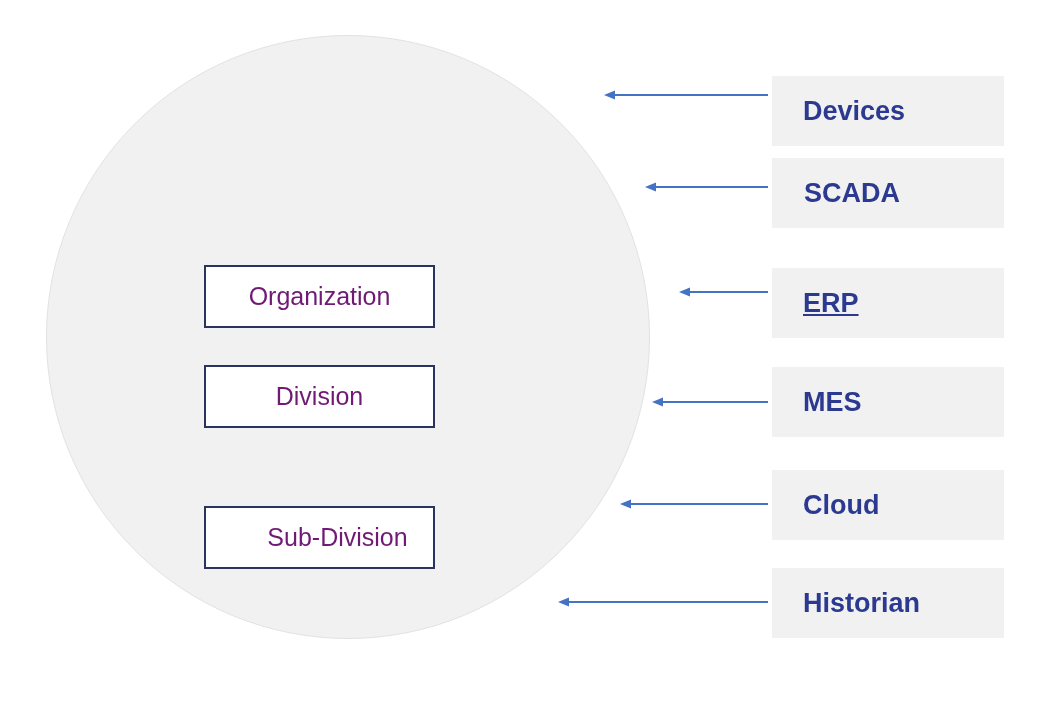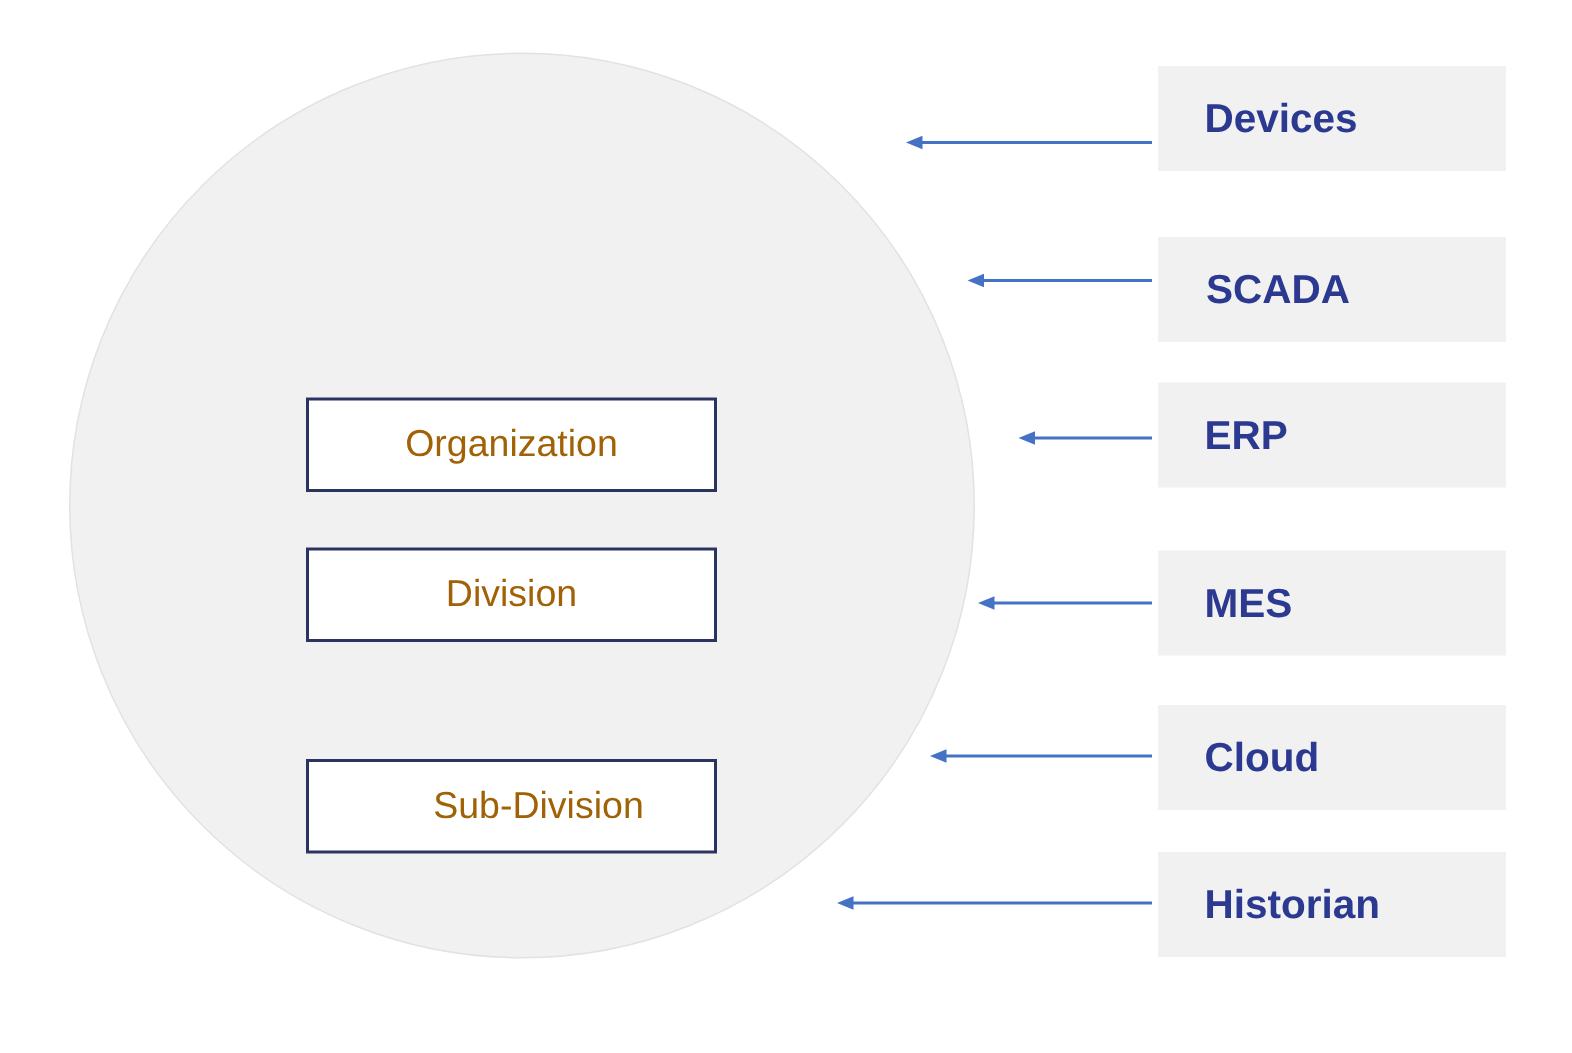--- a/index.html
+++ b/index.html
@@ -44,29 +44,29 @@
     letter-spacing: -0.2px;
   }
   #uns-title .line {
     display: block;
   }
 
   
   .level-box {
     position: absolute;
     left: 204px;
-    width: 274px;
+    width: 231px;
     height: 63px;
     background: #ffffff;
     border: 2px solid #2b3360;
     box-sizing: border-box;
     display: flex;
     align-items: center;
     justify-content: center;
-    color: #a16207;
+    color: #701a75;
     font-size: 25px;
     font-weight: normal;
   }
   #level-box-0 { top: 265px; }
   #level-box-1 { top: 365px; }
   #level-box-2 { top: 506px; padding-left: 36px; }
 
   
   .source-chip {
     position: absolute;
@@ -75,23 +75,23 @@
     height: 70px;
     background: #f1f1f1;
     display: flex;
     align-items: center;
     padding-left: 31px;
     box-sizing: border-box;
     color: #2b3990;
     font-size: 27px;
     font-weight: bold;
   }
-  #source-chip-0 { top: 44px; }
+  #source-chip-0 { top: 76px; }
   #source-chip-1 { top: 158px; padding-left: 32px; }
-  #source-chip-2 { top: 255px; }
+  #source-chip-2 { top: 268px; text-decoration: underline; }
   #source-chip-3 { top: 367px; }
   #source-chip-4 { top: 470px; }
   #source-chip-5 { top: 568px; }
 
   
   .arrow {
     position: absolute;
     height: 14px;
   }
   .arrow svg {

